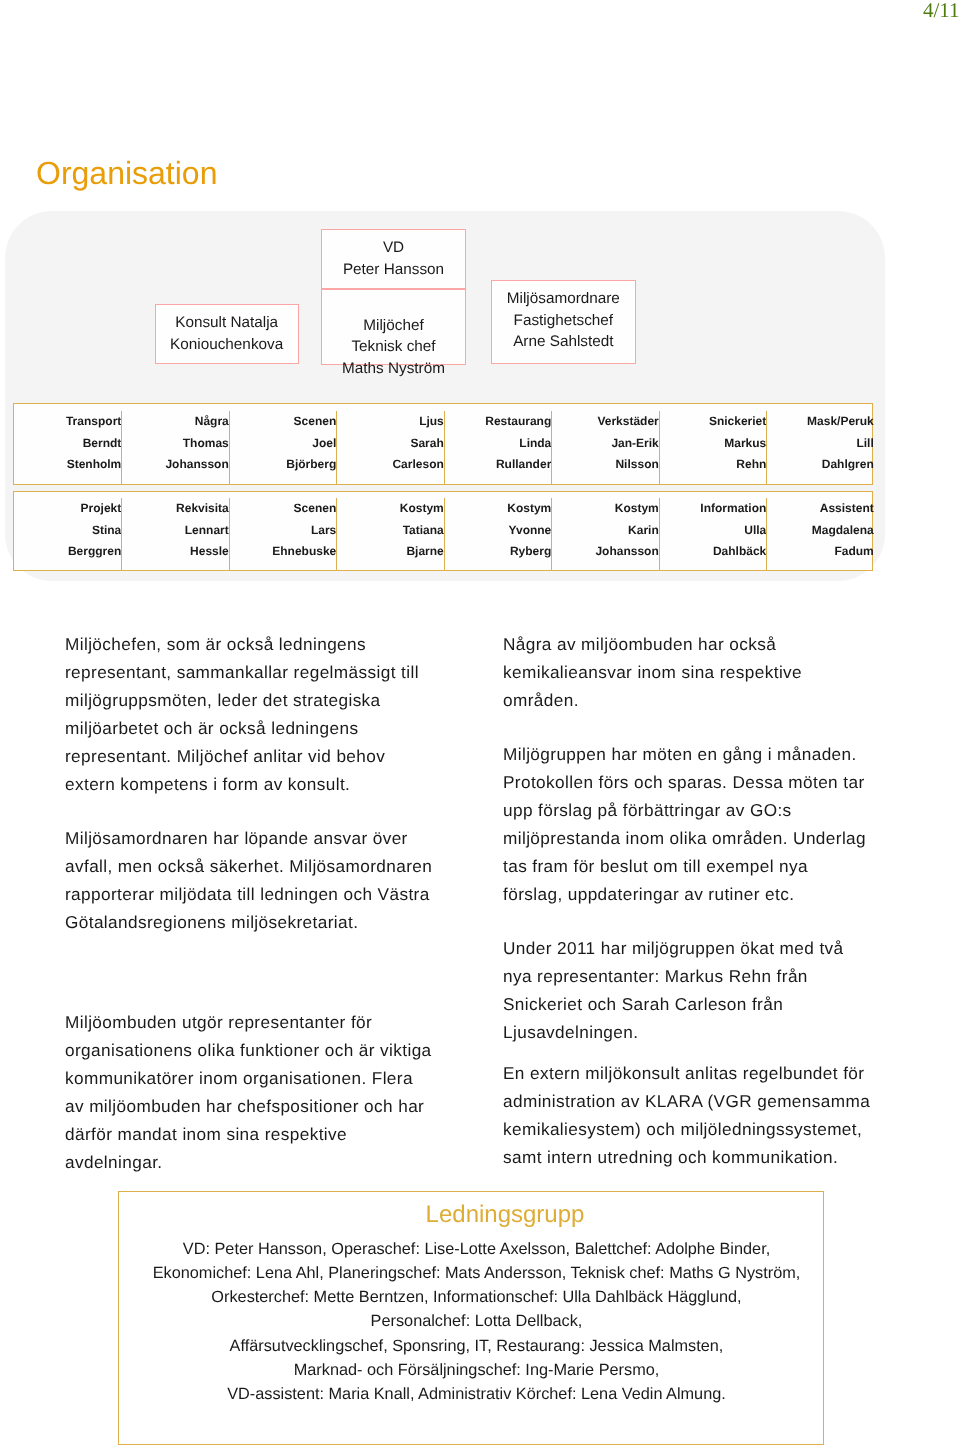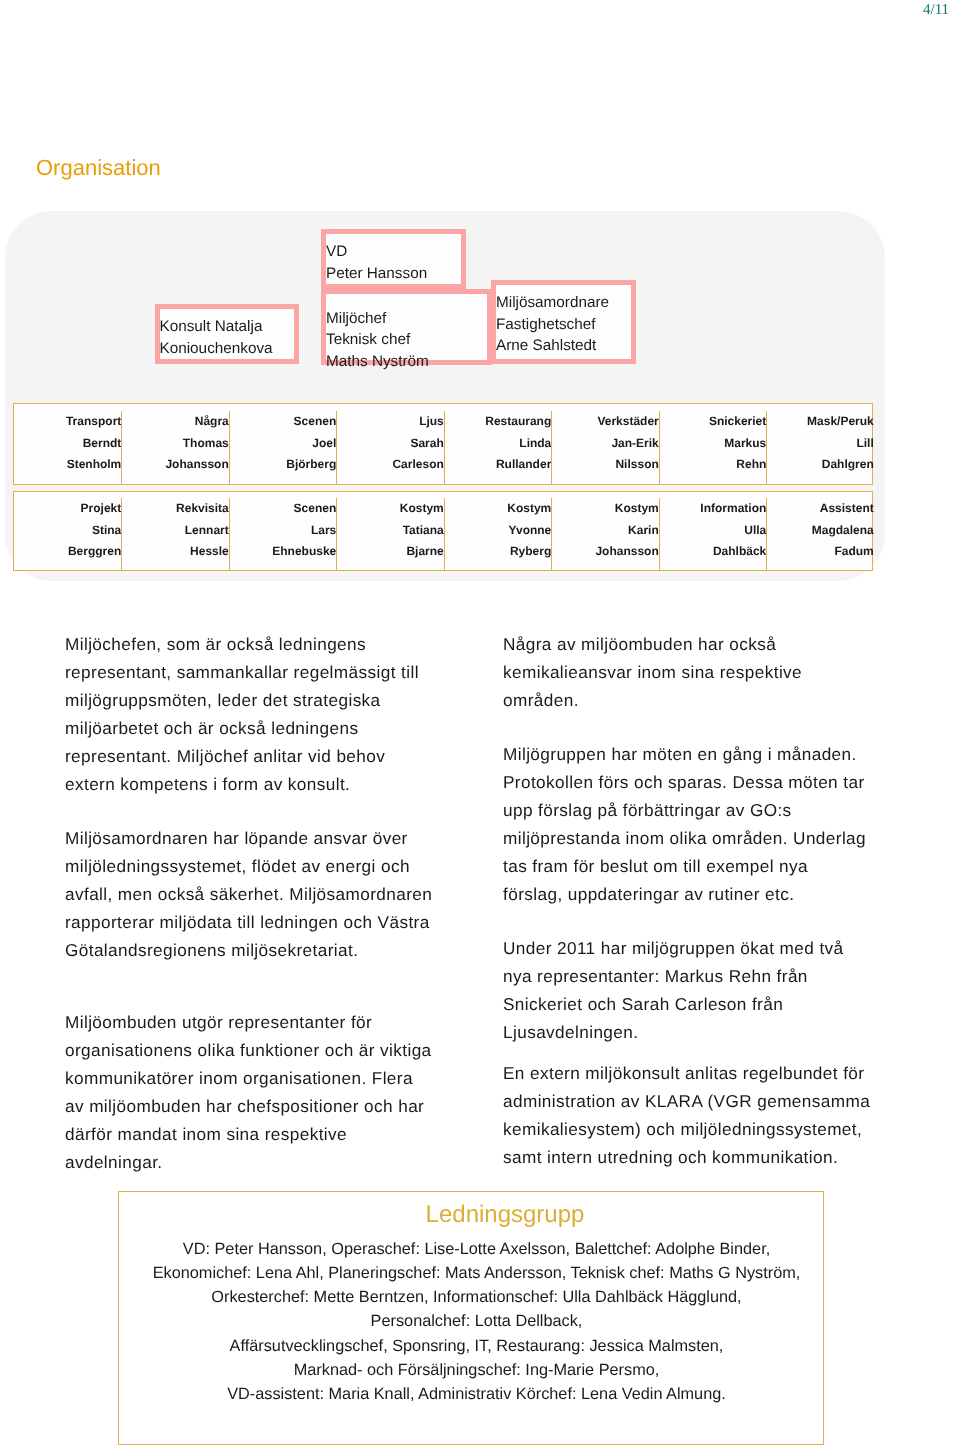--- a/index.html
+++ b/index.html
@@ -1,24 +1,24 @@
 <!DOCTYPE html>
 <html><head>
 <meta charset="utf-8">
 <style>
   html,body{margin:0;padding:0;}
   body{width:960px;height:1455px;background:#ffffff;font-family:"Liberation Sans",sans-serif;color:#1a1a1a;overflow:hidden;-webkit-font-smoothing:antialiased;text-rendering:geometricPrecision;}
   .page{position:absolute;left:0;top:0;width:960px;height:1455px;overflow:hidden;}
 
-  #pagenum{position:absolute;left:923px;top:0px;font-size:15px;line-height:20px;font-family:"Liberation Serif",serif;color:#0f766e;white-space:nowrap;}
-  #title{position:absolute;left:36px;top:155px;font-size:22px;color:#E99D08;white-space:nowrap;}
+  #pagenum{position:absolute;left:923px;top:0px;font-size:21px;line-height:20px;font-family:"Liberation Serif",serif;color:#4d7c0f;white-space:nowrap;}
+  #title{position:absolute;left:36px;top:155px;font-size:32px;color:#E99D08;white-space:nowrap;}
 
   #chart-panel{position:absolute;left:5px;top:211px;width:879.5px;height:370px;background:#f4f4f4;border-radius:47px;}
 
-  .obox{position:absolute;border:5px solid #fca5a5;background:#fefefe;box-sizing:border-box;font-size:15.3px;}
+  .obox{position:absolute;border:1px solid #fca5a5;background:#fefefe;box-sizing:border-box;text-align:center;font-size:15.3px;}
   .obox .ln{line-height:21.6px;}
 
   .otable{position:absolute;display:flex;border:1px solid #DEAF4A;box-sizing:border-box;background:#fefefe;}
   .otable .cell{box-sizing:border-box;border-left:1px solid #DEAF4A;text-align:right;font-size:12px;flex:0 0 107.5px;font-weight:bold;}
   .otable .cell:first-child{border-left:none;}
   .otable .cell .ln{line-height:21.2px;}
 
   .bodycol{position:absolute;font-size:17.2px;letter-spacing:0.4px;line-height:28px;color:#1a1a1a;}
   .bodycol p{margin:4px;position:absolute;left:0;width:100%;white-space:nowrap;}
   .bodycol p span{display:block;}
@@ -34,21 +34,21 @@
 <div class="page">
   <div id="pagenum">4/11</div>
   <div id="title">Organisation</div>
 
   <div id="chart-panel"></div>
 
   <div class="obox" style="left:321px;top:228.7px;width:145px;height:60px;padding-top:7.4px">
     <div class="ln">VD</div>
     <div class="ln">Peter Hansson</div>
   </div>
-  <div class="obox" style="left:321px;top:288.5px;width:171px;height:76.3px;padding-top:14px">
+  <div class="obox" style="left:321px;top:288.5px;width:145px;height:76.3px;padding-top:25px">
     <div class="ln">Miljöchef</div>
     <div class="ln">Teknisk chef</div>
     <div class="ln">Maths Nyström</div>
   </div>
   <div class="obox" style="left:154.5px;top:303.6px;width:144.3px;height:60px;padding-top:7.6px">
     <div class="ln">Konsult Natalja</div>
     <div class="ln">Koniouchenkova</div>
   </div>
   <div class="obox" style="left:491px;top:279.7px;width:144.7px;height:84px;padding-top:7.4px">
     <div class="ln">Miljösamordnare</div>
@@ -145,21 +145,20 @@
     <p style="top:0px">
       <span>Miljöchefen, som är också ledningens</span>
       <span>representant, sammankallar regelmässigt till</span>
       <span>miljögruppsmöten, leder det strategiska</span>
       <span>miljöarbetet och är också ledningens</span>
       <span>representant. Miljöchef anlitar vid behov</span>
       <span>extern kompetens i form av konsult.</span>
     </p>
     <p style="top:194px">
       <span>Miljösamordnaren har löpande ansvar över</span>
-      <span>miljöledningssystemet, flödet av energi och</span>
       <span>avfall, men också säkerhet. Miljösamordnaren</span>
       <span>rapporterar miljödata till ledningen och Västra</span>
       <span>Götalandsregionens miljösekretariat.</span>
     </p>
     <p style="top:378px">
       <span>Miljöombuden utgör representanter för</span>
       <span>organisationens olika funktioner och är viktiga</span>
       <span>kommunikatörer inom organisationen. Flera</span>
       <span>av miljöombuden har chefspositioner och har</span>
       <span>därför mandat inom sina respektive</span>

